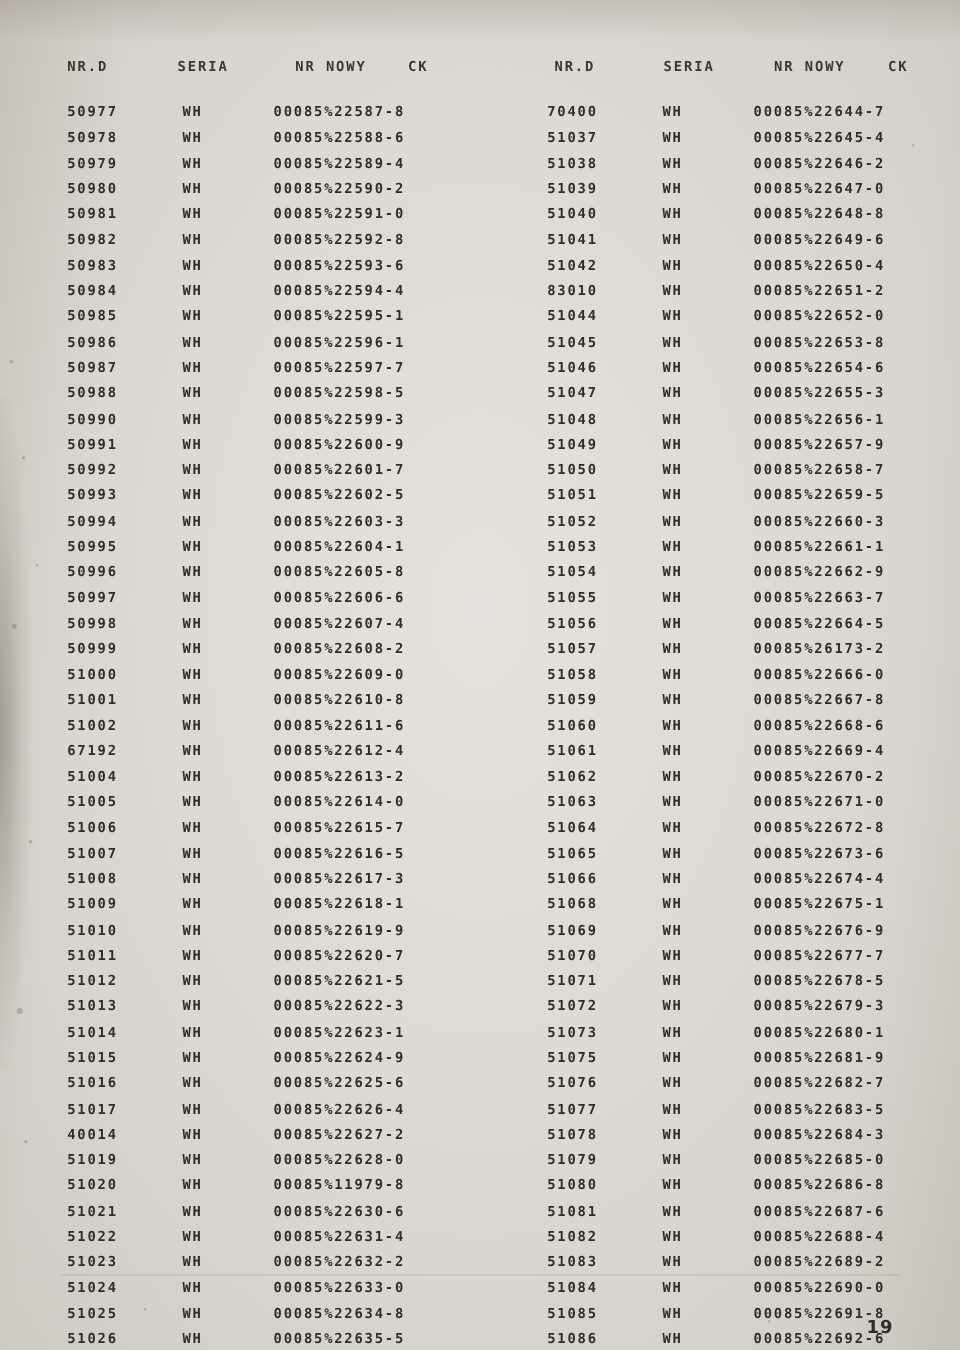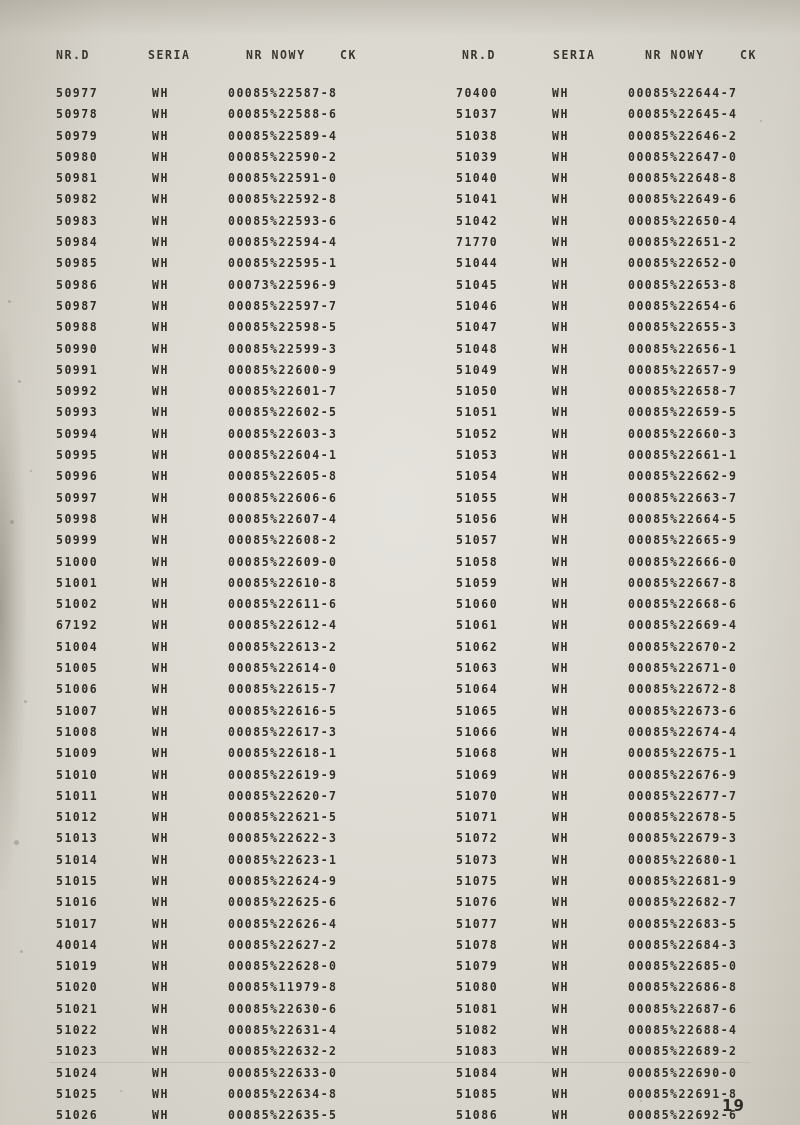--- a/index.html
+++ b/index.html
@@ -131,21 +131,21 @@
   <div class="col-wrap col-left" id="col-left">
       <div class="row"><span class="cell c-nr">50977</span><span class="cell c-ser">WH</span><span class="cell c-nowy">00085%22587-8</span></div>
       <div class="row"><span class="cell c-nr">50978</span><span class="cell c-ser">WH</span><span class="cell c-nowy">00085%22588-6</span></div>
       <div class="row"><span class="cell c-nr">50979</span><span class="cell c-ser">WH</span><span class="cell c-nowy">00085%22589-4</span></div>
       <div class="row"><span class="cell c-nr">50980</span><span class="cell c-ser">WH</span><span class="cell c-nowy">00085%22590-2</span></div>
       <div class="row"><span class="cell c-nr">50981</span><span class="cell c-ser">WH</span><span class="cell c-nowy">00085%22591-0</span></div>
       <div class="row"><span class="cell c-nr">50982</span><span class="cell c-ser">WH</span><span class="cell c-nowy">00085%22592-8</span></div>
       <div class="row"><span class="cell c-nr">50983</span><span class="cell c-ser">WH</span><span class="cell c-nowy">00085%22593-6</span></div>
       <div class="row"><span class="cell c-nr">50984</span><span class="cell c-ser">WH</span><span class="cell c-nowy">00085%22594-4</span></div>
       <div class="row"><span class="cell c-nr">50985</span><span class="cell c-ser">WH</span><span class="cell c-nowy">00085%22595-1</span></div>
-      <div class="row"><span class="cell c-nr">50986</span><span class="cell c-ser">WH</span><span class="cell c-nowy">00073%22596-9</span></div>
+      <div class="row"><span class="cell c-nr">50986</span><span class="cell c-ser">WH</span><span class="cell c-nowy">00085%22596-1</span></div>
       <div class="row"><span class="cell c-nr">50987</span><span class="cell c-ser">WH</span><span class="cell c-nowy">00085%22597-7</span></div>
       <div class="row"><span class="cell c-nr">50988</span><span class="cell c-ser">WH</span><span class="cell c-nowy">00085%22598-5</span></div>
       <div class="row"><span class="cell c-nr">50990</span><span class="cell c-ser">WH</span><span class="cell c-nowy">00085%22599-3</span></div>
       <div class="row"><span class="cell c-nr">50991</span><span class="cell c-ser">WH</span><span class="cell c-nowy">00085%22600-9</span></div>
       <div class="row"><span class="cell c-nr">50992</span><span class="cell c-ser">WH</span><span class="cell c-nowy">00085%22601-7</span></div>
       <div class="row"><span class="cell c-nr">50993</span><span class="cell c-ser">WH</span><span class="cell c-nowy">00085%22602-5</span></div>
       <div class="row"><span class="cell c-nr">50994</span><span class="cell c-ser">WH</span><span class="cell c-nowy">00085%22603-3</span></div>
       <div class="row"><span class="cell c-nr">50995</span><span class="cell c-ser">WH</span><span class="cell c-nowy">00085%22604-1</span></div>
       <div class="row"><span class="cell c-nr">50996</span><span class="cell c-ser">WH</span><span class="cell c-nowy">00085%22605-8</span></div>
       <div class="row"><span class="cell c-nr">50997</span><span class="cell c-ser">WH</span><span class="cell c-nowy">00085%22606-6</span></div>
@@ -188,35 +188,35 @@
       <div class="row"></div>
     </div>
   <div class="col-wrap col-right" id="col-right">
       <div class="row"><span class="cell c-nr">70400</span><span class="cell c-ser">WH</span><span class="cell c-nowy">00085%22644-7</span></div>
       <div class="row"><span class="cell c-nr">51037</span><span class="cell c-ser">WH</span><span class="cell c-nowy">00085%22645-4</span></div>
       <div class="row"><span class="cell c-nr">51038</span><span class="cell c-ser">WH</span><span class="cell c-nowy">00085%22646-2</span></div>
       <div class="row"><span class="cell c-nr">51039</span><span class="cell c-ser">WH</span><span class="cell c-nowy">00085%22647-0</span></div>
       <div class="row"><span class="cell c-nr">51040</span><span class="cell c-ser">WH</span><span class="cell c-nowy">00085%22648-8</span></div>
       <div class="row"><span class="cell c-nr">51041</span><span class="cell c-ser">WH</span><span class="cell c-nowy">00085%22649-6</span></div>
       <div class="row"><span class="cell c-nr">51042</span><span class="cell c-ser">WH</span><span class="cell c-nowy">00085%22650-4</span></div>
-      <div class="row"><span class="cell c-nr">71770</span><span class="cell c-ser">WH</span><span class="cell c-nowy">00085%22651-2</span></div>
+      <div class="row"><span class="cell c-nr">83010</span><span class="cell c-ser">WH</span><span class="cell c-nowy">00085%22651-2</span></div>
       <div class="row"><span class="cell c-nr">51044</span><span class="cell c-ser">WH</span><span class="cell c-nowy">00085%22652-0</span></div>
       <div class="row"><span class="cell c-nr">51045</span><span class="cell c-ser">WH</span><span class="cell c-nowy">00085%22653-8</span></div>
       <div class="row"><span class="cell c-nr">51046</span><span class="cell c-ser">WH</span><span class="cell c-nowy">00085%22654-6</span></div>
       <div class="row"><span class="cell c-nr">51047</span><span class="cell c-ser">WH</span><span class="cell c-nowy">00085%22655-3</span></div>
       <div class="row"><span class="cell c-nr">51048</span><span class="cell c-ser">WH</span><span class="cell c-nowy">00085%22656-1</span></div>
       <div class="row"><span class="cell c-nr">51049</span><span class="cell c-ser">WH</span><span class="cell c-nowy">00085%22657-9</span></div>
       <div class="row"><span class="cell c-nr">51050</span><span class="cell c-ser">WH</span><span class="cell c-nowy">00085%22658-7</span></div>
       <div class="row"><span class="cell c-nr">51051</span><span class="cell c-ser">WH</span><span class="cell c-nowy">00085%22659-5</span></div>
       <div class="row"><span class="cell c-nr">51052</span><span class="cell c-ser">WH</span><span class="cell c-nowy">00085%22660-3</span></div>
       <div class="row"><span class="cell c-nr">51053</span><span class="cell c-ser">WH</span><span class="cell c-nowy">00085%22661-1</span></div>
       <div class="row"><span class="cell c-nr">51054</span><span class="cell c-ser">WH</span><span class="cell c-nowy">00085%22662-9</span></div>
       <div class="row"><span class="cell c-nr">51055</span><span class="cell c-ser">WH</span><span class="cell c-nowy">00085%22663-7</span></div>
       <div class="row"><span class="cell c-nr">51056</span><span class="cell c-ser">WH</span><span class="cell c-nowy">00085%22664-5</span></div>
-      <div class="row"><span class="cell c-nr">51057</span><span class="cell c-ser">WH</span><span class="cell c-nowy">00085%22665-9</span></div>
+      <div class="row"><span class="cell c-nr">51057</span><span class="cell c-ser">WH</span><span class="cell c-nowy">00085%26173-2</span></div>
       <div class="row"><span class="cell c-nr">51058</span><span class="cell c-ser">WH</span><span class="cell c-nowy">00085%22666-0</span></div>
       <div class="row"><span class="cell c-nr">51059</span><span class="cell c-ser">WH</span><span class="cell c-nowy">00085%22667-8</span></div>
       <div class="row"><span class="cell c-nr">51060</span><span class="cell c-ser">WH</span><span class="cell c-nowy">00085%22668-6</span></div>
       <div class="row"><span class="cell c-nr">51061</span><span class="cell c-ser">WH</span><span class="cell c-nowy">00085%22669-4</span></div>
       <div class="row"><span class="cell c-nr">51062</span><span class="cell c-ser">WH</span><span class="cell c-nowy">00085%22670-2</span></div>
       <div class="row"><span class="cell c-nr">51063</span><span class="cell c-ser">WH</span><span class="cell c-nowy">00085%22671-0</span></div>
       <div class="row"><span class="cell c-nr">51064</span><span class="cell c-ser">WH</span><span class="cell c-nowy">00085%22672-8</span></div>
       <div class="row"><span class="cell c-nr">51065</span><span class="cell c-ser">WH</span><span class="cell c-nowy">00085%22673-6</span></div>
       <div class="row"><span class="cell c-nr">51066</span><span class="cell c-ser">WH</span><span class="cell c-nowy">00085%22674-4</span></div>
       <div class="row"><span class="cell c-nr">51068</span><span class="cell c-ser">WH</span><span class="cell c-nowy">00085%22675-1</span></div>

